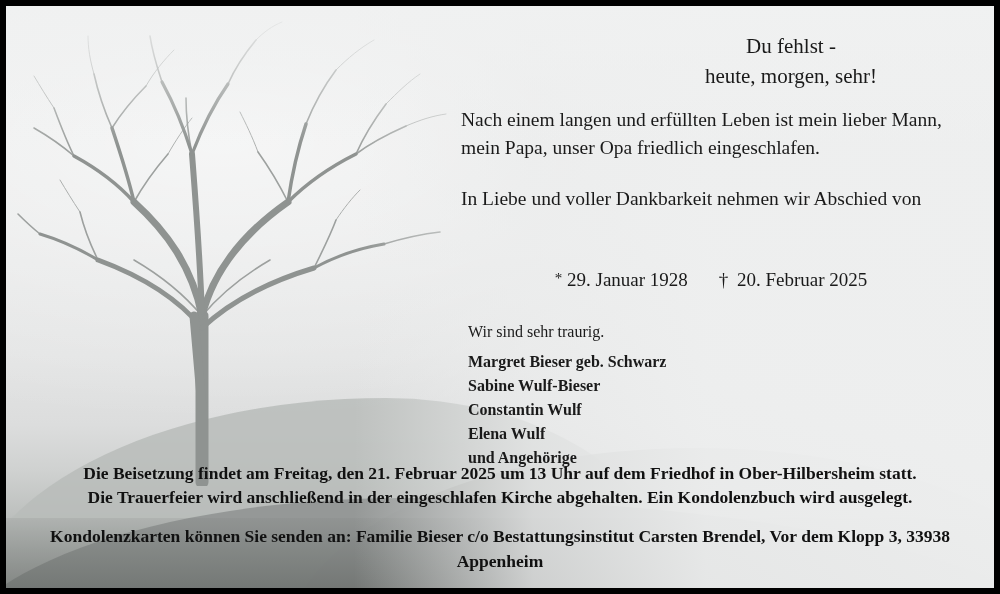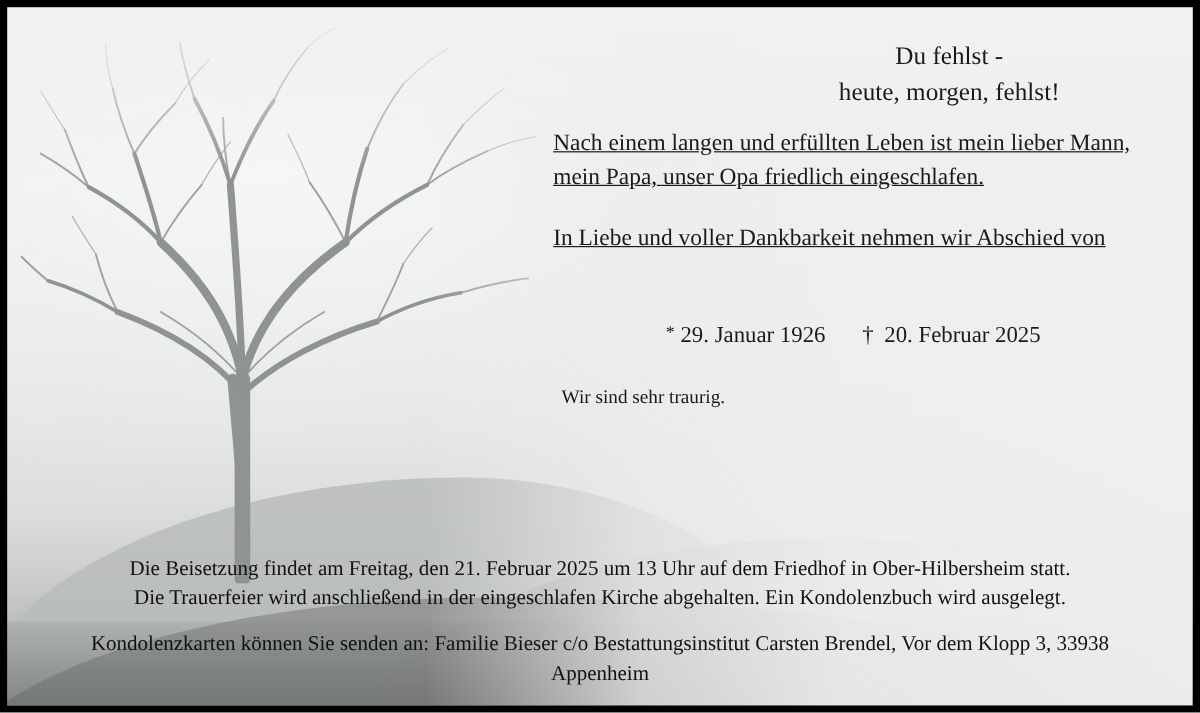--- a/index.html
+++ b/index.html
@@ -117,21 +117,21 @@
     color: #1a1a1a;
   }
   .intro {
     position: absolute;
     left: 455px;
     top: 100px;
     width: 500px;
     font-size: 19.5px;
     line-height: 1.45;
   }
-  .intro p { margin: 0; text-decoration: underline; }
+  .intro p { margin: 0; }
   .intro p.second { margin-top: 22px; }
   .name {
     position: absolute;
     left: 455px;
     top: 212px;
     width: 500px;
     text-align: center;
     font-size: 36px;
     letter-spacing: .4px;
   }
@@ -162,21 +162,21 @@
     position: absolute;
     left: 0;
     right: 0;
     bottom: 14px;
     text-align: center;
     font-size: 17.5px;
     line-height: 1.42;
     color: #111;
   }
   .footer .block2 { margin-top: 14px; }
-  .footer div { padding: 0 34px; }
+  .footer div { padding: 0 34px; font-weight: bold; }
 </style>
 </head>
 <body>
 
 <div id="page">
 
   <div id="photo">
     <div class="mist"></div>
     <div class="hill1"></div>
     <div class="hill2"></div>
@@ -241,42 +241,49 @@
     </svg>
 
     <div class="fadeRight"></div>
     <div class="fadeTop"></div>
   </div>
 
   <div id="content">
 
     <div class="motto">
       <div>Du fehlst -</div>
-      <div>heute, morgen, fehlst!</div>
+      <div>heute, morgen, sehr!</div>
     </div>
 
     <div class="intro">
       <p>Nach einem langen und erfüllten Leben ist mein lieber Mann, mein Papa, unser Opa friedlich eingeschlafen.</p>
       <p class="second">In Liebe und voller Dankbarkeit nehmen wir Abschied von</p>
     </div>
 
 
     <div class="dates">
       <span class="born">
         <span class="star">*</span>
-        <span>29. Januar 1926</span>
+        <span>29. Januar 1928</span>
       </span>
       <span>
         <span class="cross">†</span>
         <span>20. Februar 2025</span>
       </span>
     </div>
 
     <div class="mourn">
       <div class="lead">Wir sind sehr traurig.</div>
+      <div class="family">
+        <div>Margret Bieser geb. Schwarz</div>
+        <div>Sabine Wulf-Bieser</div>
+        <div>Constantin Wulf</div>
+        <div>Elena Wulf</div>
+        <div>und Angehörige</div>
+      </div>
     </div>
 
     <div class="footer">
       <div>Die Beisetzung findet am Freitag, den 21. Februar 2025 um 13 Uhr auf dem Friedhof in Ober-Hilbersheim statt.</div>
       <div>Die Trauerfeier wird anschließend in der eingeschlafen Kirche abgehalten. Ein Kondolenzbuch wird ausgelegt.</div>
       <div class="block2">Kondolenzkarten können Sie senden an: Familie Bieser c/o Bestattungsinstitut Carsten Brendel, Vor dem Klopp 3, 33938 Appenheim</div>
     </div>
   </div>
 
   <div id="frame"></div>

